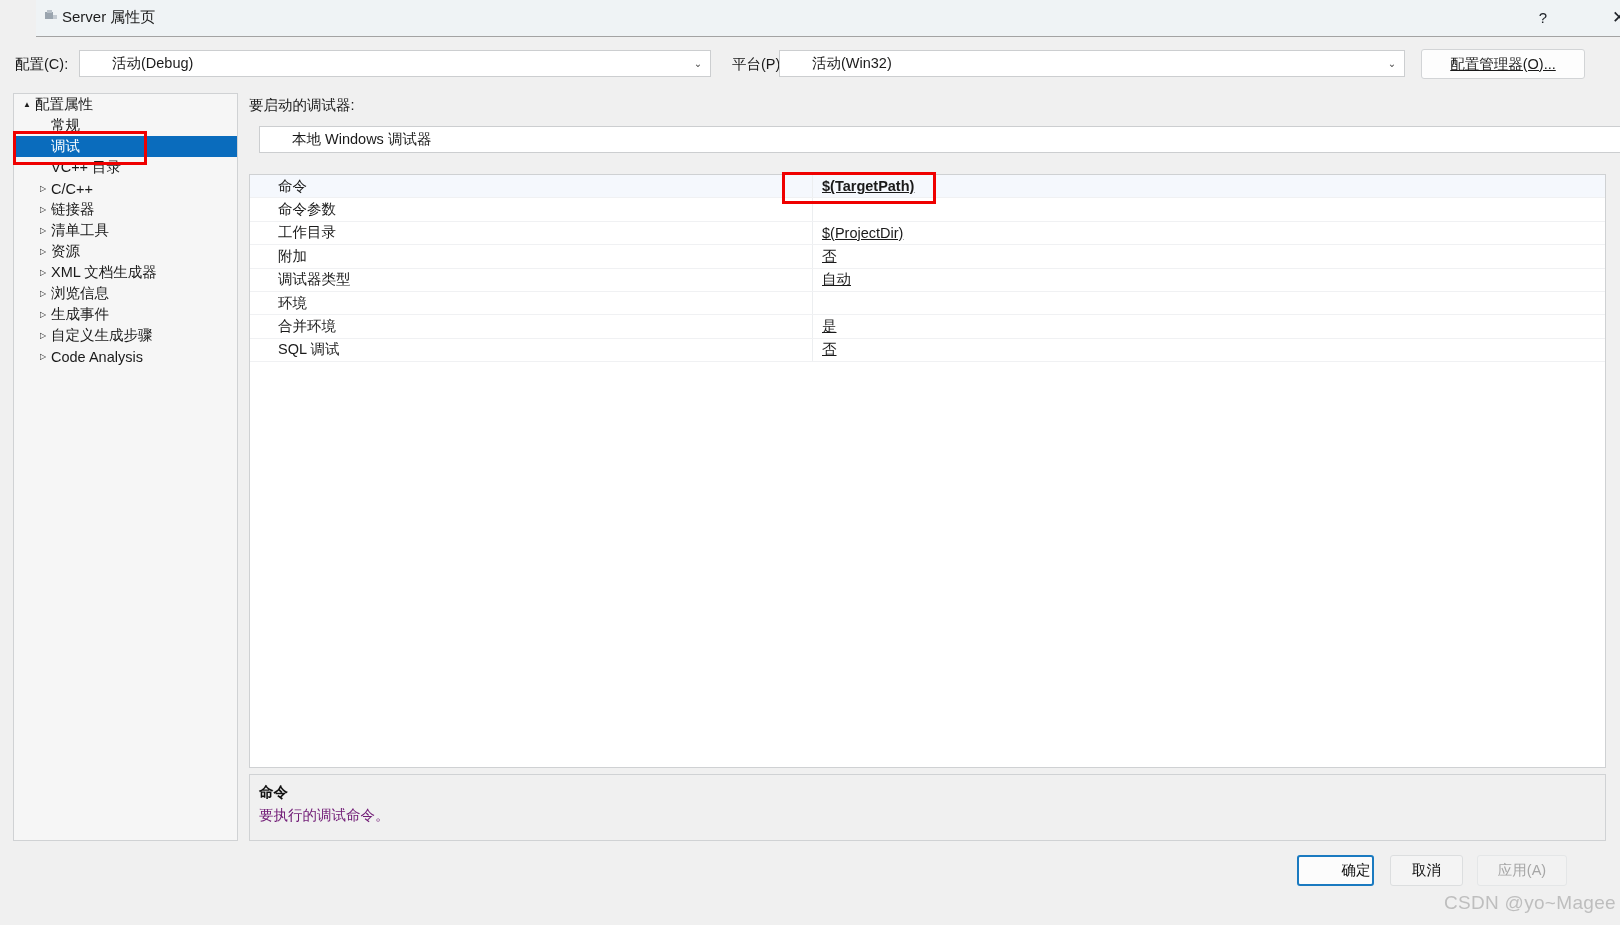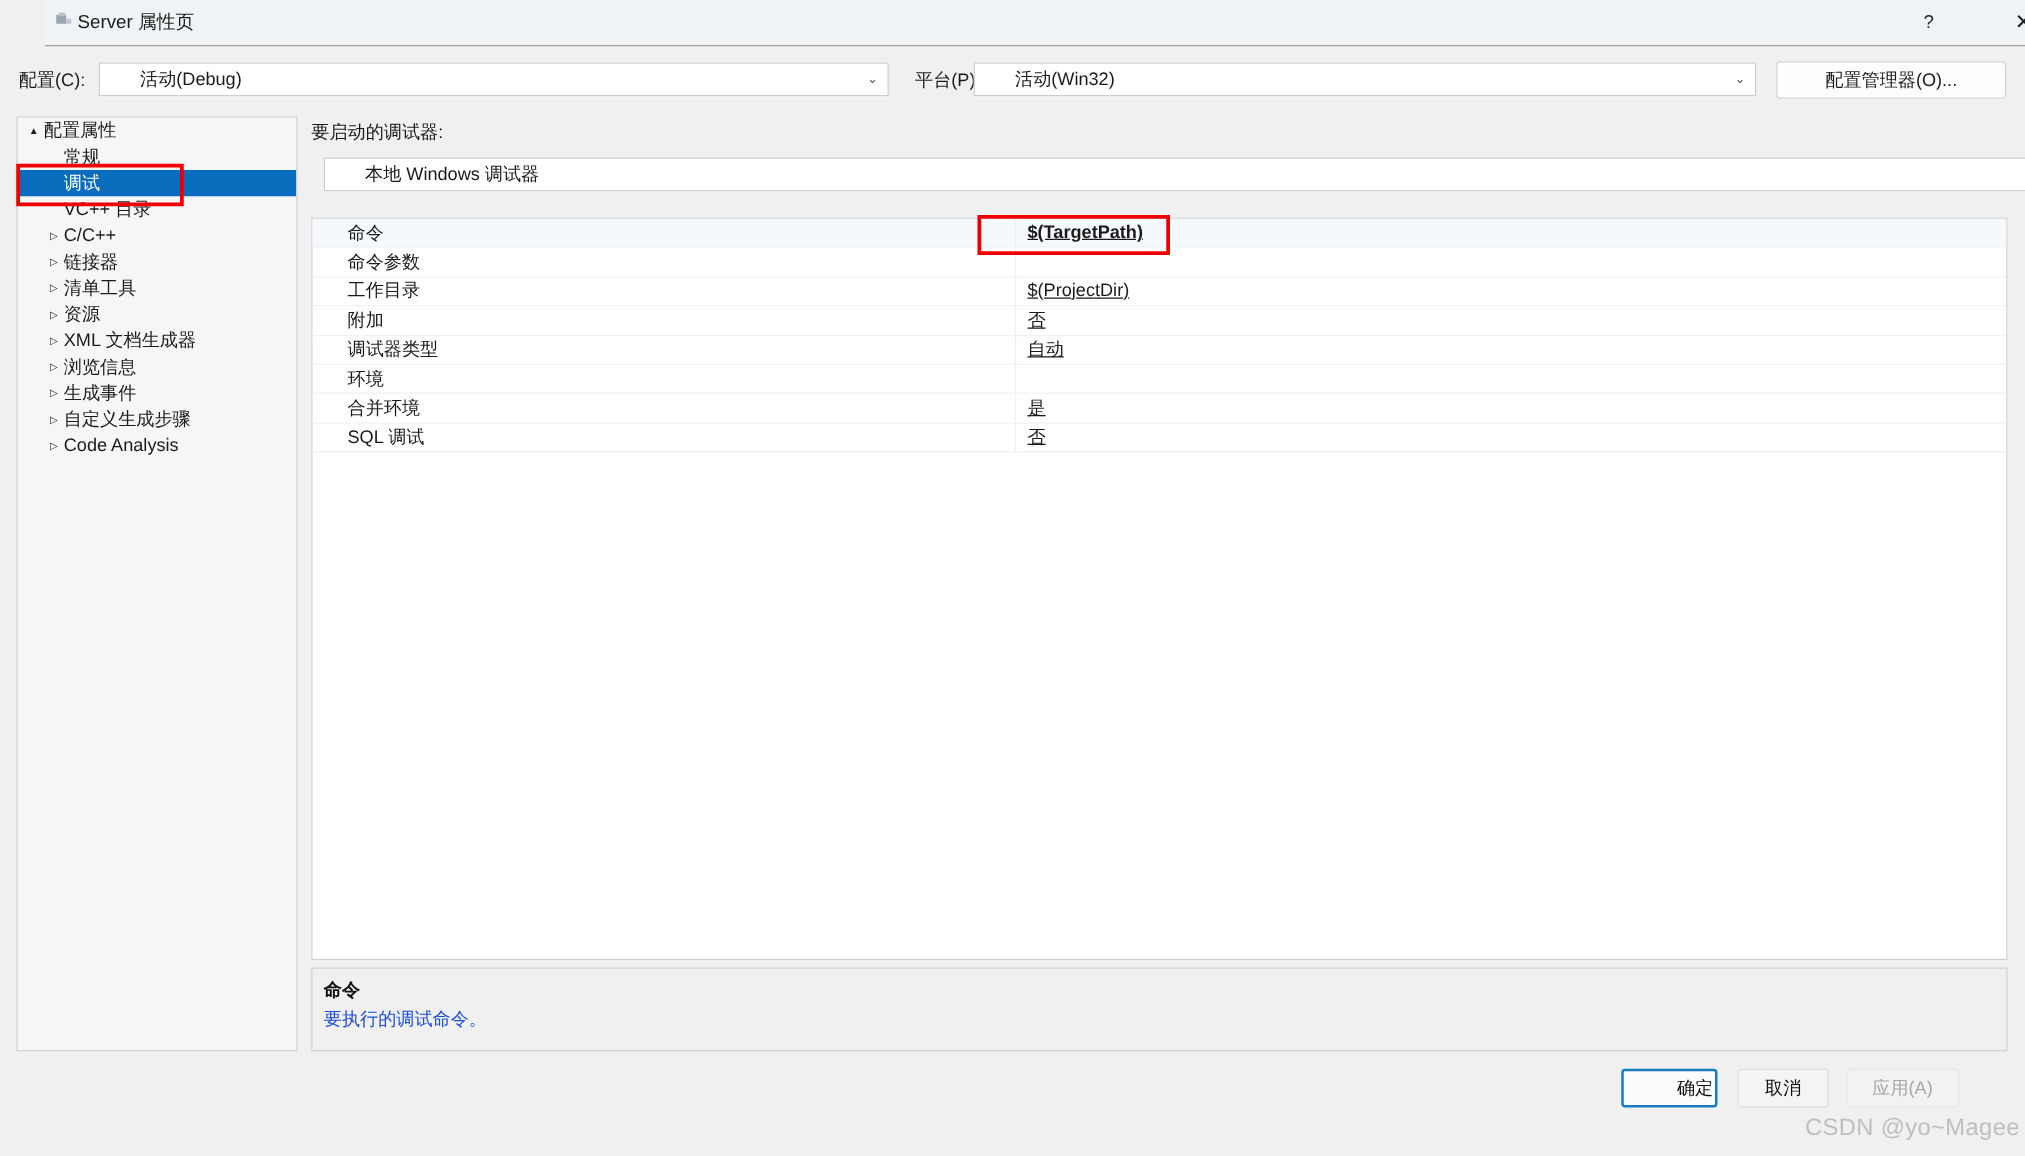--- a/index.html
+++ b/index.html
@@ -88,31 +88,32 @@
     font-size: 10px;
     color: #4a4a4a;
     line-height: 1;
   }
   #combo-config { left: 79px;  top: 50px; width: 632px; }
   #combo-platform { left: 779px; top: 50px; width: 626px; }
 
   .cfgmgr-btn {
     position: absolute;
     left: 1421px; top: 49px;
-    width: 184px; height: 30px;
+    width: 164px; height: 30px;
     background: #fdfdfd;
     border: 1px solid #d2d4d6;
     border-radius: 3px;
     display: flex;
     align-items: center;
     justify-content: center;
     font-size: 14.5px;
     box-sizing: border-box;
     cursor: default;
     white-space: nowrap;
+    text-decoration: underline;
   }
 
   
   .treepanel {
     position: absolute;
     left: 13px; top: 93px;
     width: 225px; height: 748px;
     background: #f6f6f6;
     border: 1px solid #d0d2d4;
     box-sizing: border-box;
@@ -211,21 +212,21 @@
   }
   .desc-title {
     font-size: 14.5px;
     font-weight: bold;
     color: #111;
     margin-bottom: 4px;
     white-space: nowrap;
   }
   .desc-text {
     font-size: 14.5px;
-    color: #1d4ed8;
+    color: #701a75;
     white-space: nowrap;
   }
 
   
   .dlg-btn {
     position: absolute;
     top: 855px;
     height: 31px;
     border-radius: 3px;
     box-sizing: border-box;

